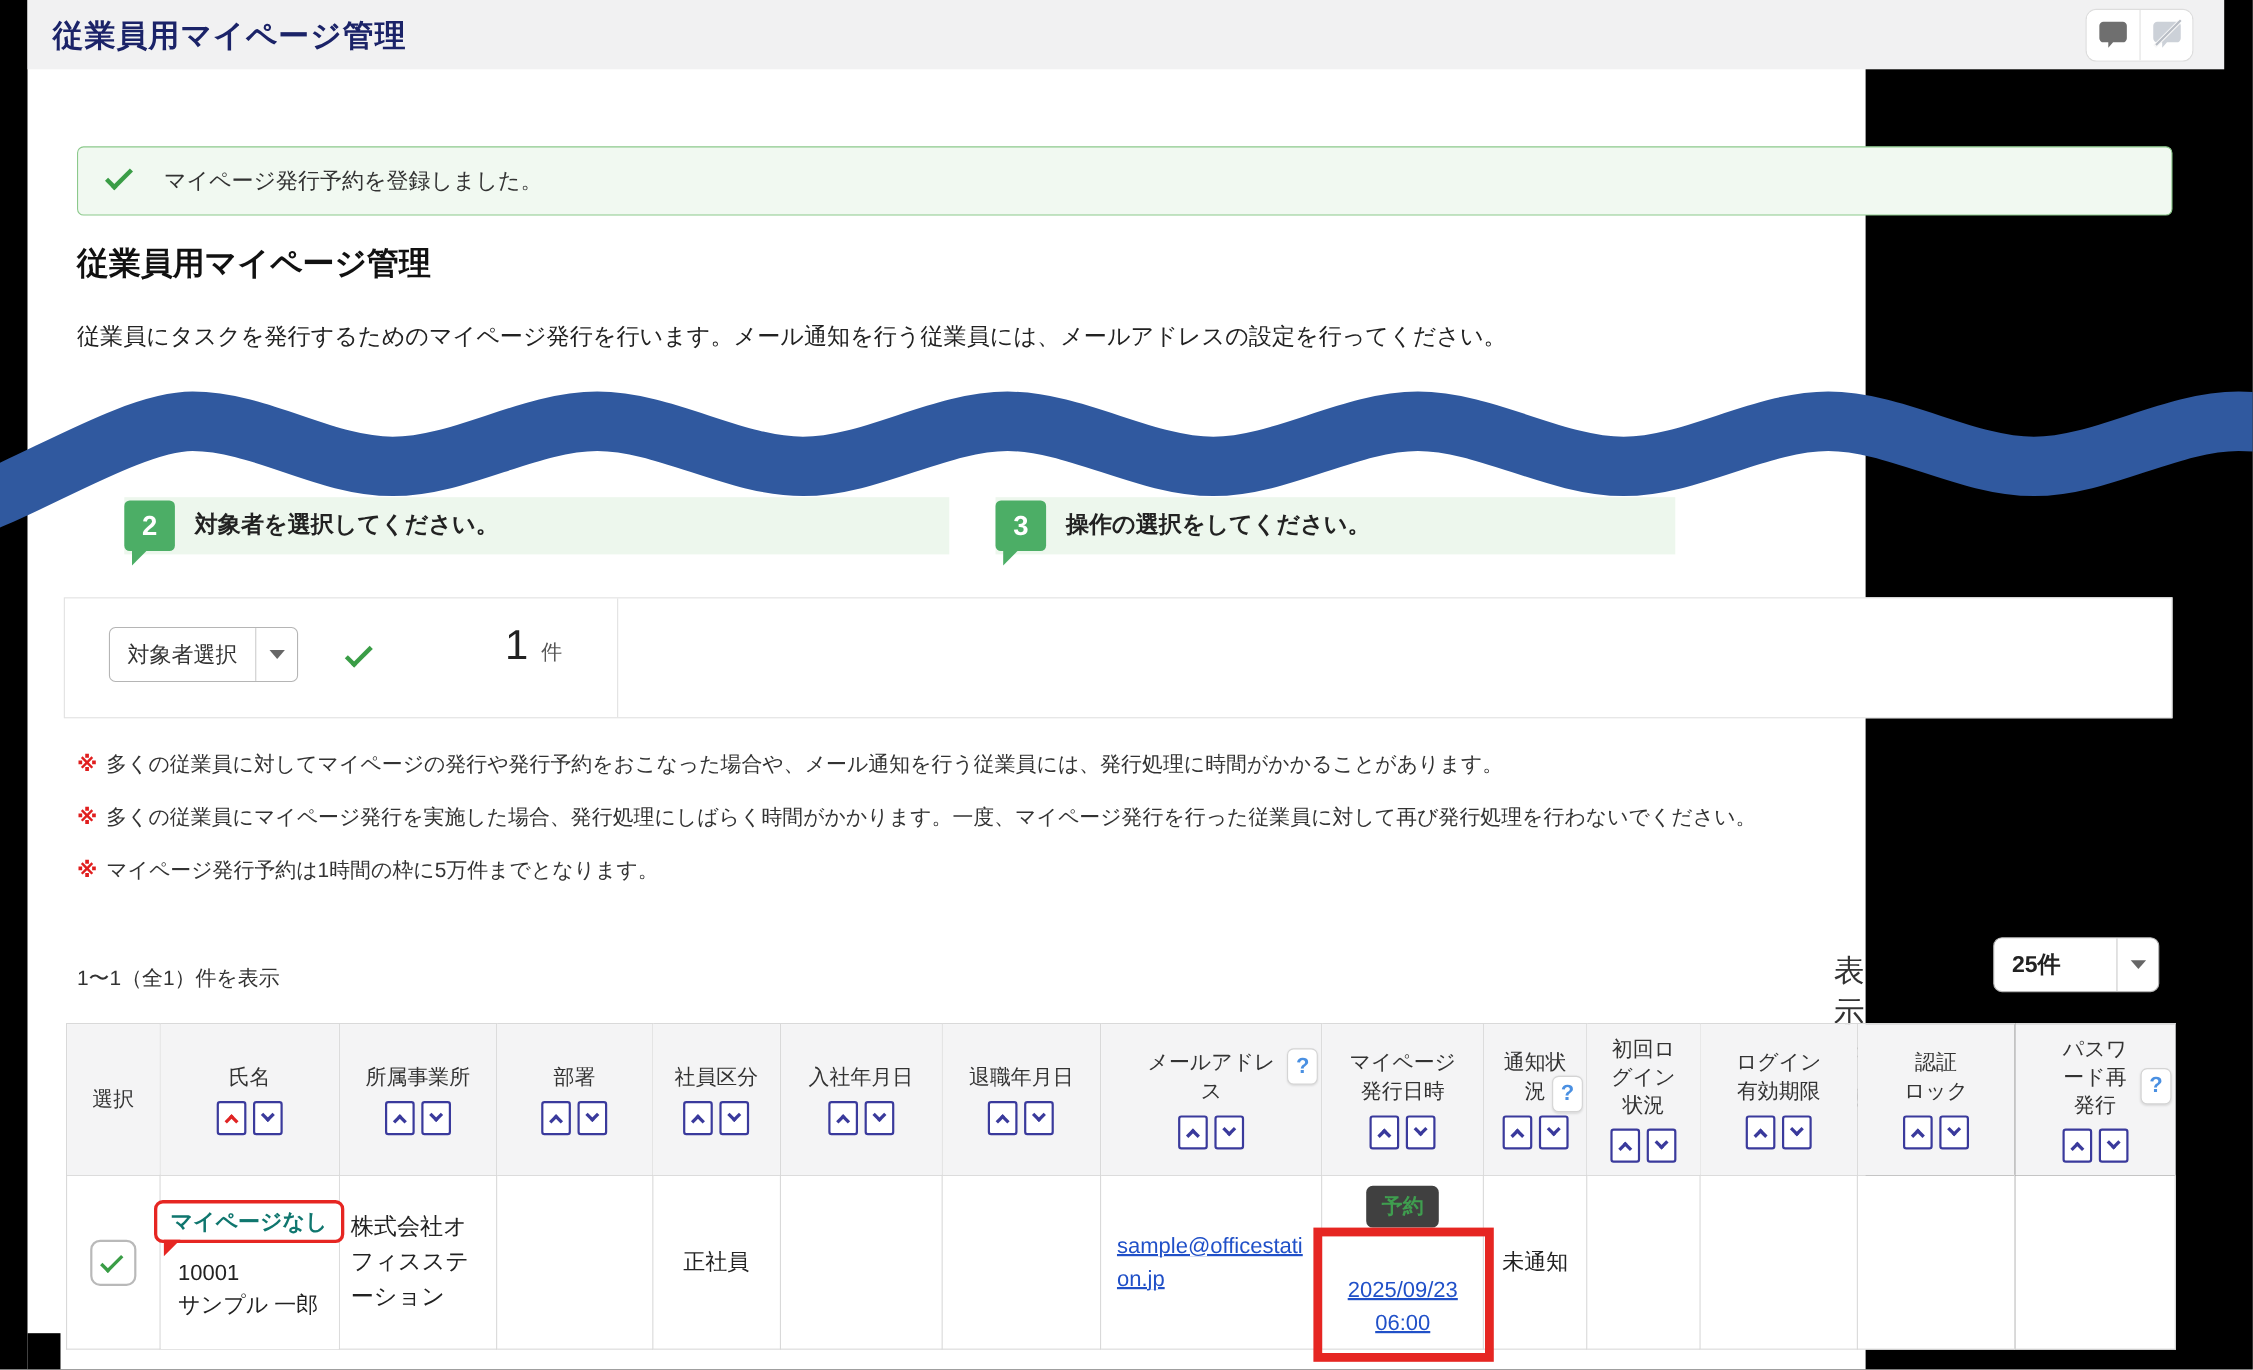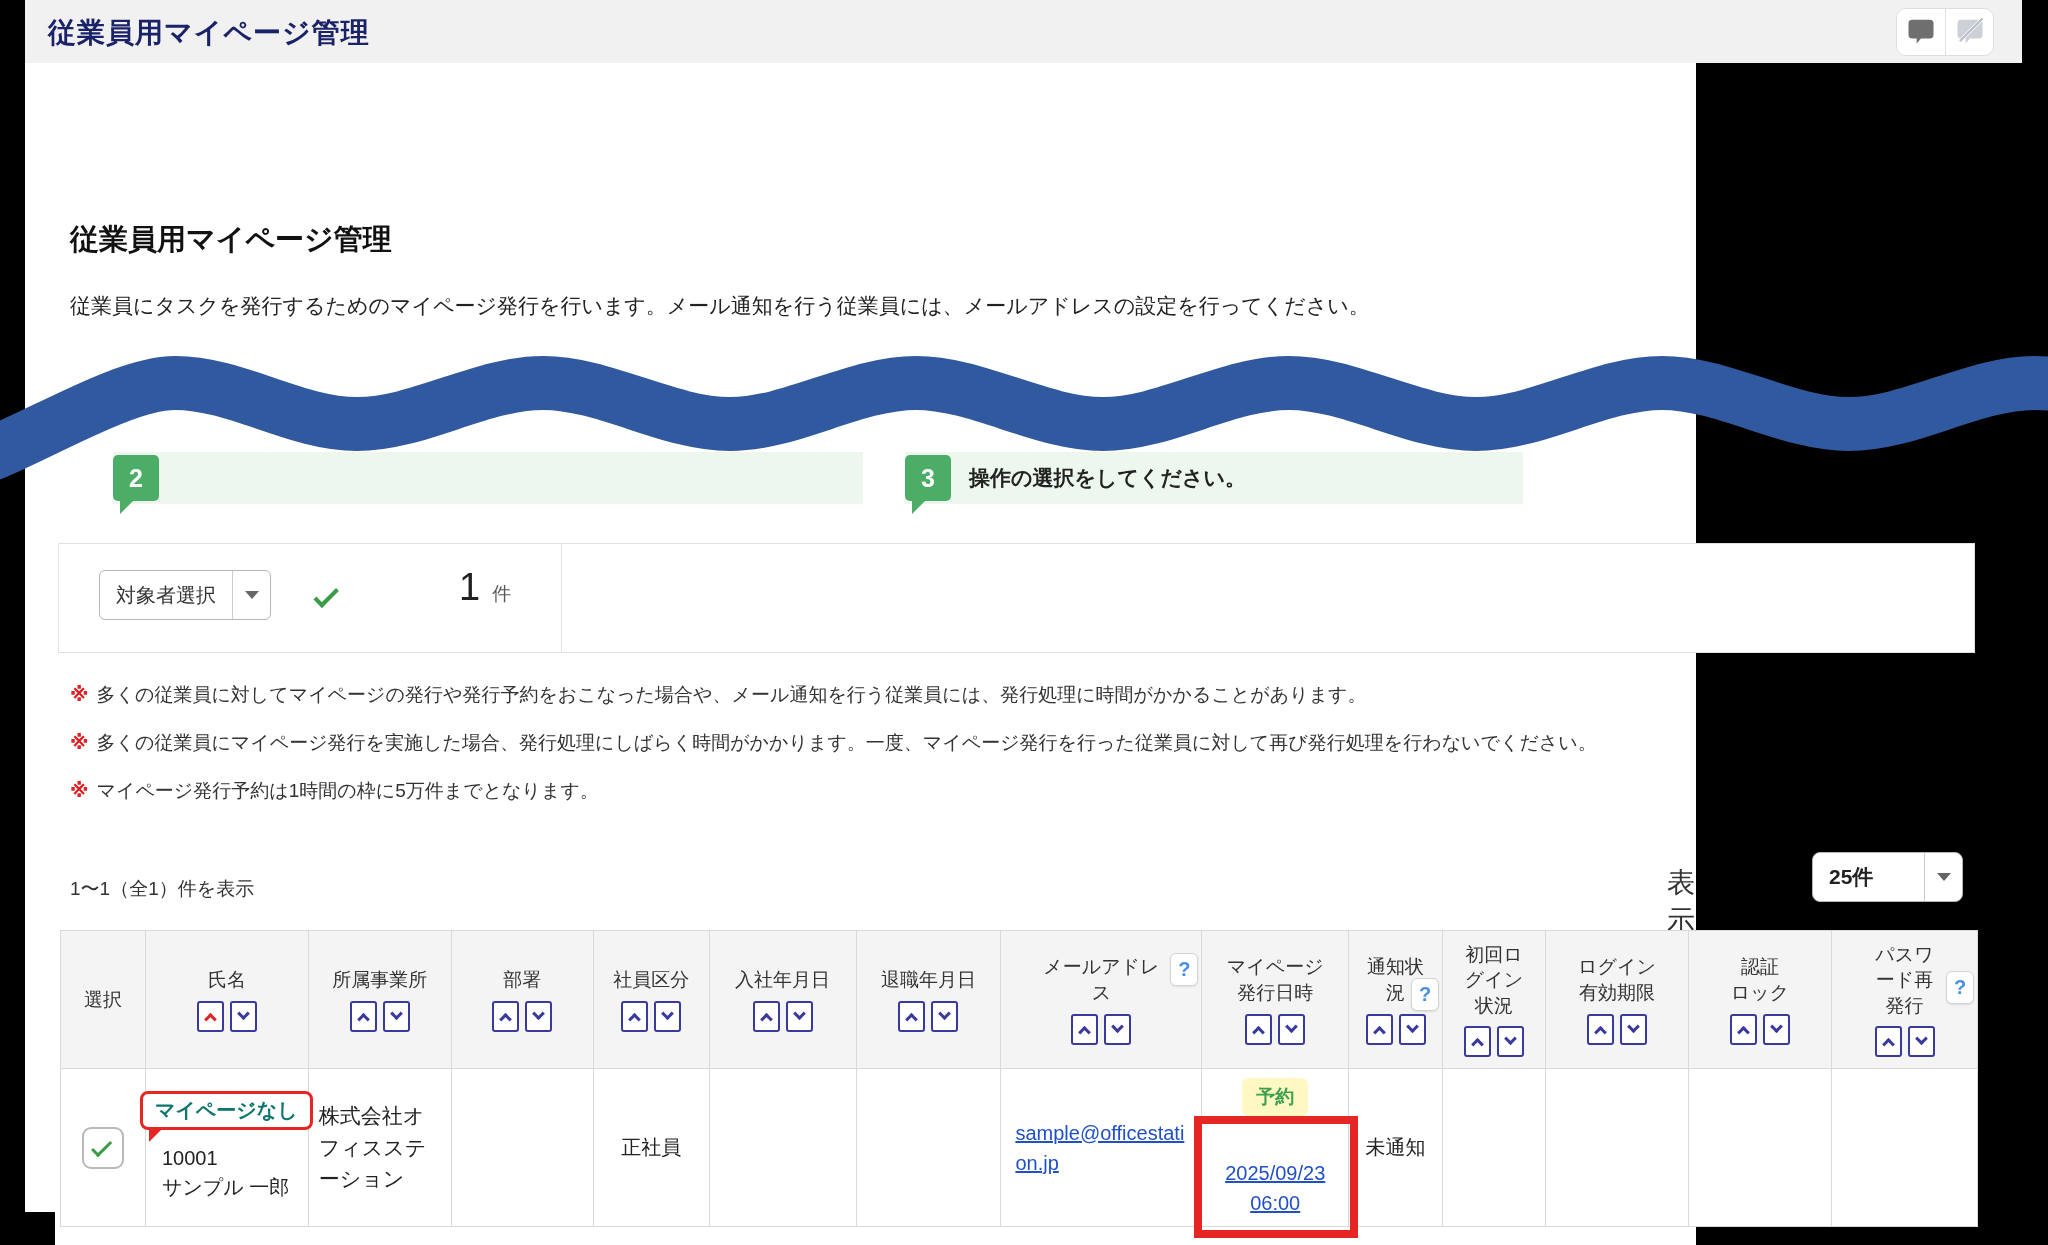--- a/index.html
+++ b/index.html
@@ -163,21 +163,21 @@
   }
   .no-mypage-badge .tail {
     position:absolute; left:6px; bottom:-15px; width:0; height:0;
     border-top:15px solid #e62622; border-right:15px solid transparent;
   }
   .name-lines div { line-height:1.45; }
   td.office-cell { text-align:left; padding:0 10px; font-size:21px; line-height:1.5; overflow-wrap:anywhere; }
   td.email-cell { padding:0 14px; text-align:left; }
   a.tbl-link { color:#2050c8; text-decoration:underline; word-break:break-all; line-height:1.5;margin-top:12px; }
   .issue-badge {
-    display:inline-block; background:#fef9c3; color:#3f9e4f; font-weight:bold;
+    display:inline-block; background:#404040; color:#3f9e4f; font-weight:bold;
     font-size:19px; padding:6px 14px; border-radius:6px; margin-bottom:30px;
   }
   .issue-dt { display:block; white-space:pre-line; font-size:20px; }
   
   #annotation-box {
     position:absolute; left:1169px; top:1116px; width:164px; height:122px;
     border:8px solid #e62622; z-index:45; pointer-events:none;
   }
   
   #notch { position:absolute; left:25px; top:1212px; width:30px; height:33px; background:#000; z-index:5; }
@@ -202,26 +202,31 @@
           <svg width="30" height="30" viewBox="0 0 24 24">
             <path d="M5 3h14a3 3 0 0 1 3 3v9a3 3 0 0 1-3 3h-7l-3.5 4v-4H5a3 3 0 0 1-3-3V6a3 3 0 0 1 3-3z" fill="#ccd1d8"></path>
             <line x1="3" y1="21" x2="21" y2="3" stroke="#f7f7f7" stroke-width="3"></line>
             <line x1="4" y1="20" x2="22" y2="2" stroke="#b7bcc4" stroke-width="1.5"></line>
           </svg>
         </span>
       </button>
     </div>
   </div>
 
+  <div class="alert">
+    <span class="check-icon"><span class="check-mark"></span></span>
+    <span class="msg">マイページ発行予約を登録しました。</span>
+  </div>
 
   <div class="h2">従業員用マイページ管理</div>
   <div class="desc">従業員にタスクを発行するためのマイページ発行を行います。メール通知を行う従業員には、メールアドレスの設定を行ってください。</div>
 
   <div class="step-bar" id="step2">
     <span class="num-badge"><span>2</span><span class="tail"></span></span>
+    <span class="step-label">対象者を選択してください。</span>
   </div>
 
   <div class="step-bar" id="step3">
     <span class="num-badge"><span>3</span><span class="tail"></span></span>
     <span class="step-label">操作の選択をしてください。</span>
   </div>
 
   <div class="toolbar">
     <div class="select-box" id="target-select">
       <span class="sel-label">対象者選択</span>

